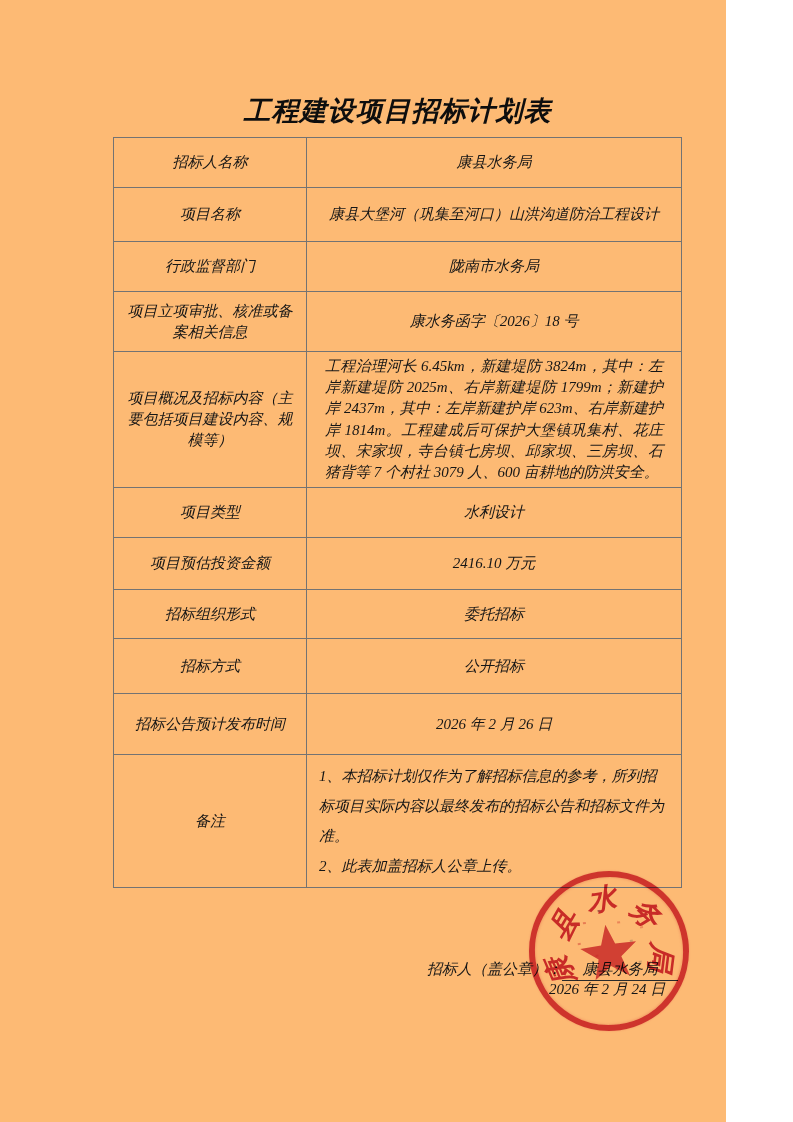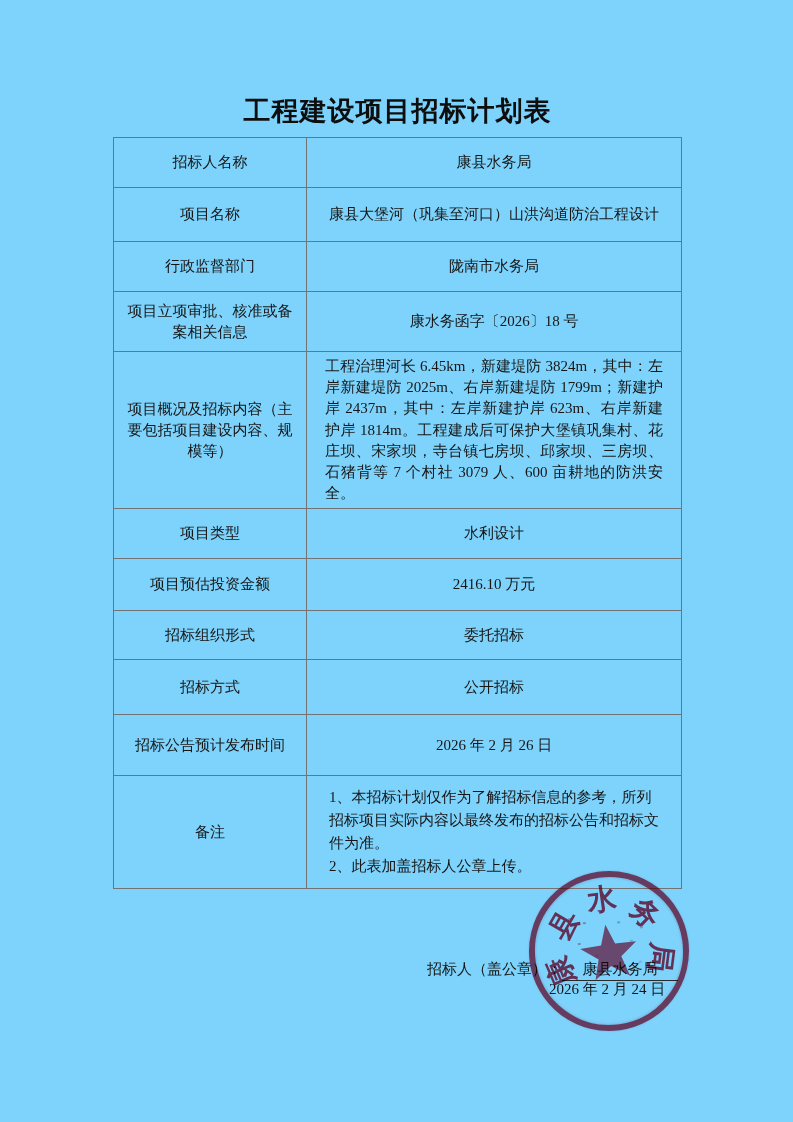--- a/index.html
+++ b/index.html
@@ -2,26 +2,27 @@
 <html><head>
 <meta charset="utf-8">
 <style>
   html, body {
     margin: 0;
     padding: 0;
     background: #ffffff;
   }
   .page {
     position: relative;
-    width: 793px;
+    width: 726px;
     height: 1122px;
-    background: #7dd3fc;
+    background: #fdba74;
     overflow: hidden;
     font-family: "Liberation Serif", "DejaVu Serif", serif;
     color: #161616;
+    font-style: italic;
   }
   .title {
     position: absolute;
     top: 93px;
     left: 113px;
     width: 569px;
     margin: 0;
     text-align: center;
     font-family: "Liberation Sans", "DejaVu Sans", sans-serif;
     font-size: 27px;
@@ -54,22 +55,22 @@
   }
   td.value-cell.long-text {
     text-align: justify;
     text-align-last: left;
     padding: 4px 18px;
     line-height: 21.2px;
   }
   td.value-cell.remark-text {
     text-align: left;
     vertical-align: middle;
-    padding: 6px 22px;
-    line-height: 23px;
+    padding: 6px 12px;
+    line-height: 30px;
   }
   tr.r1  td { height: 45px; }
   tr.r2  td { height: 49px; }
   tr.r3  td { height: 45px; }
   tr.r4  td { height: 55px; }
   tr.r5  td { height: 124px; }
   tr.r6  td { height: 45px; }
   tr.r7  td { height: 47px; }
   tr.r8  td { height: 44px; }
   tr.r9  td { height: 50px; }

